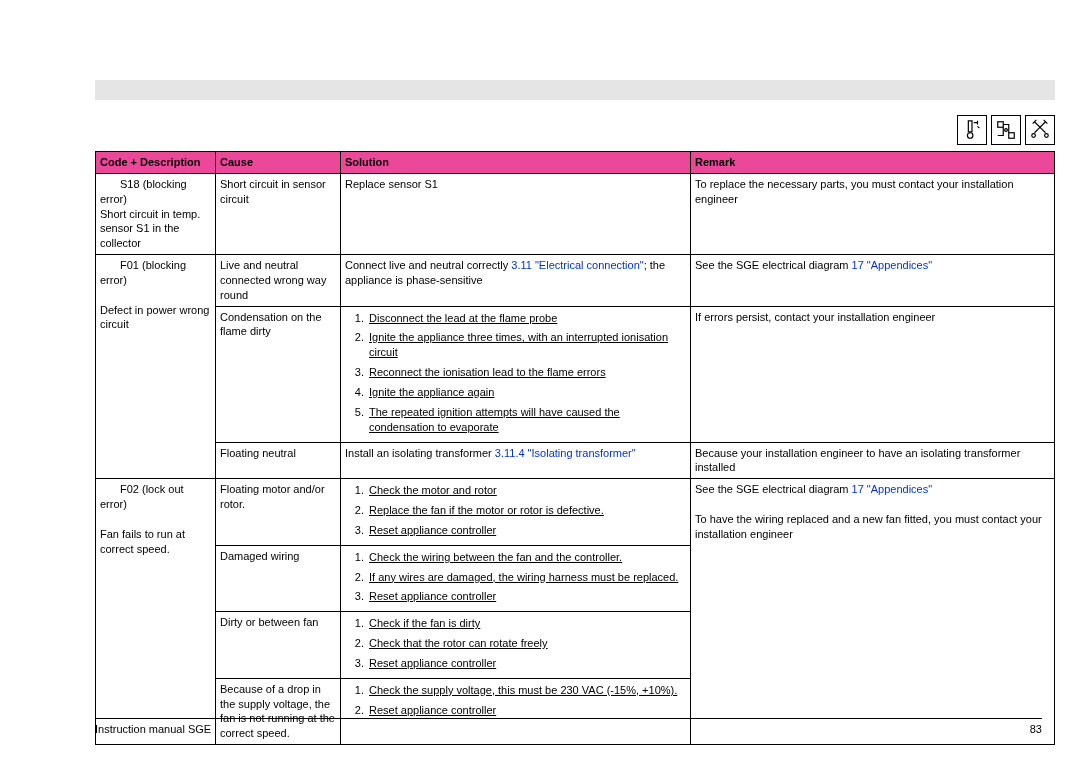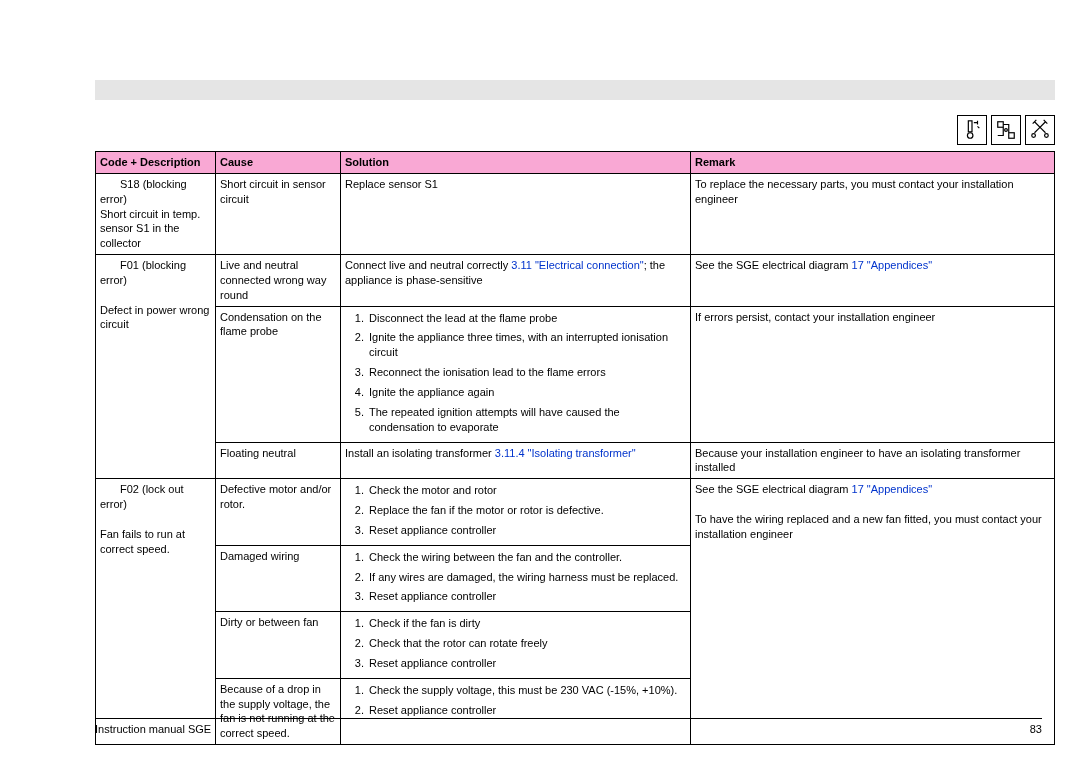--- a/index.html
+++ b/index.html
@@ -46,29 +46,29 @@
   th, td {
     border: 1px solid #000;
     padding: 3px 4px;
     text-align: left;
     vertical-align: top;
     font-size: 11px;
     line-height: 1.35;
   }
   th {
     font-weight: bold;
-    background: #f9a8d4;
+    background: #ec4899;
   }
   col.c1 { width: 120px; }
   col.c2 { width: 125px; }
   col.c3 { width: 350px; }
   col.c4 { width: auto; }
   .xref { color: #0033cc; }
   .b { font-weight: normal; margin-left: 20px; }
-  ol { list-style-position: outside; padding-left: 22px; }
+  ol { list-style-position: outside; padding-left: 22px; text-decoration: underline; }
   ol li { padding: 1px 0 4px 2px; }
   .footer {
     position: absolute;
     bottom: 28px;
     left: 95px;
     right: 38px;
     border-top: 0.5px solid #000;
     padding-top: 4px;
     font-size: 11px;
     display: flex;
@@ -144,21 +144,21 @@
         <td>Live and neutral connected wrong way round</td>
         <td>
           <span>Connect live and neutral correctly </span><span class="xref">3.11 "Electrical connection"</span><span>; the appliance is phase-sensitive</span>
         </td>
         <td>
           <span>See the SGE electrical diagram </span><span class="xref">17 "Appendices"</span>
         </td>
       </tr>
 
       <tr>
-        <td>Condensation on the flame probe</td>
+        <td>Condensation on the flame dirty</td>
         <td>
           <ol>
             <li>Disconnect the lead at the flame probe</li>
             <li>Ignite the appliance three times, with an interrupted ionisation circuit</li>
             <li>Reconnect the ionisation lead to the flame errors</li>
             <li>Ignite the appliance again</li>
             <li>The repeated ignition attempts will have caused the condensation to evaporate</li>
           </ol>
         </td>
         <td>If errors persist, contact your installation engineer</td>
@@ -170,21 +170,21 @@
           <span>Install an isolating transformer </span><span class="xref">3.11.4 "Isolating transformer"</span>
         </td>
         <td>Because your installation engineer to have an isolating transformer installed</td>
       </tr>
 
       <tr>
         <td rowspan="4">
           <span class="b">F02 (lock out error)</span><br><br>
           <span>Fan fails to run at correct speed.</span>
         </td>
-        <td>Defective motor and/or rotor.</td>
+        <td>Floating motor and/or rotor.</td>
         <td>
           <ol>
             <li>Check the motor and rotor</li>
             <li>Replace the fan if the motor or rotor is defective.</li>
             <li>Reset appliance controller</li>
           </ol>
         </td>
         <td rowspan="4">
           <span>See the SGE electrical diagram </span><span class="xref">17 "Appendices"</span><br><br>
           <span>To have the wiring replaced and a new fan fitted, you must contact your installation engineer</span>

